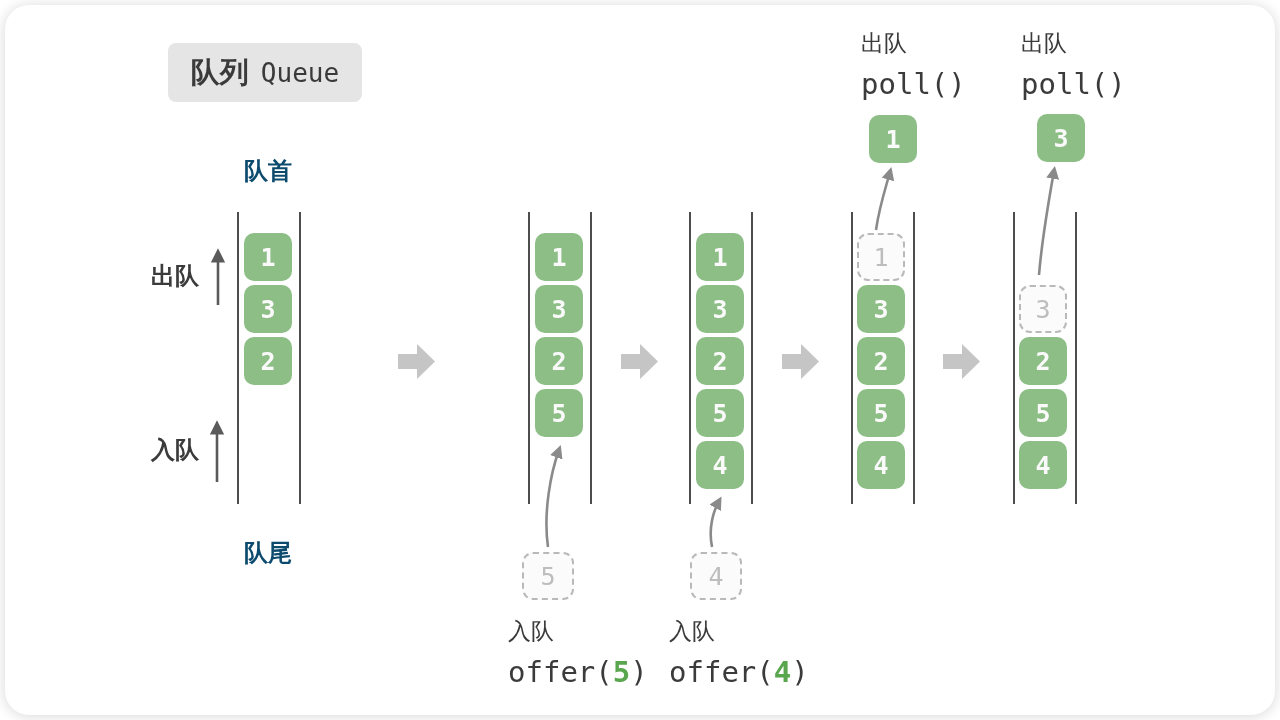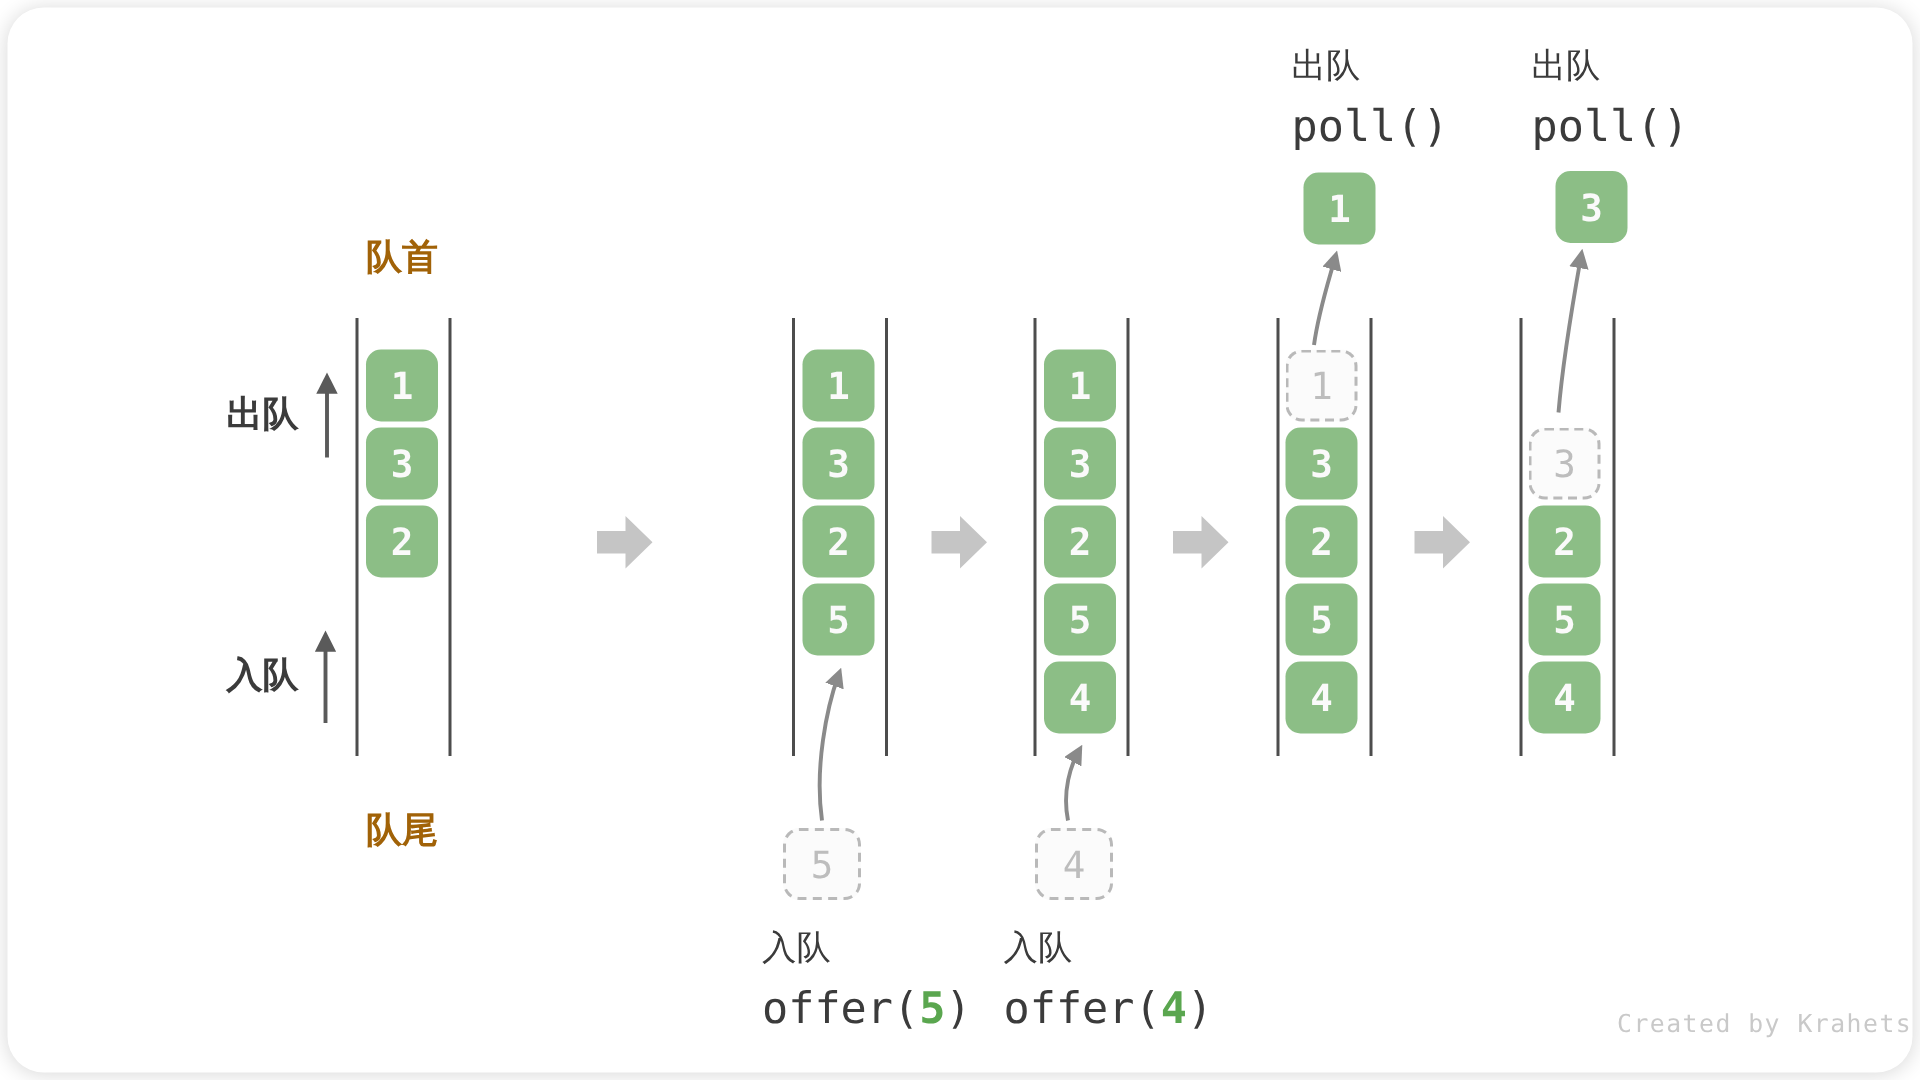--- a/index.html
+++ b/index.html
@@ -7,21 +7,21 @@
          font-family:"Liberation Sans","DejaVu Sans",sans-serif;color:#3b3b3b;}
   .card{position:absolute;left:5px;top:5px;right:5px;bottom:5px;background:#ffffff;
         border-radius:24px;box-shadow:0 1px 14px rgba(0,0,0,0.16);}
   .abs{position:absolute;}
   
   .title-badge{left:168px;top:43px;width:194px;height:59px;background:#e5e5e5;border-radius:8px;
                display:flex;align-items:center;justify-content:center;gap:12px;}
   .title-zh{font-size:29px;font-weight:700;color:#3a3a3a;}
   .title-en{font-family:"DejaVu Sans Mono","Liberation Mono",monospace;font-size:26px;color:#3a3a3a;}
   
-  .endpoint-label{width:74px;text-align:center;font-size:24px;font-weight:700;color:#a16207;}
+  .endpoint-label{width:74px;text-align:center;font-size:24px;font-weight:700;color:#0c4a6e;}
   .side-label{font-size:24px;font-weight:700;color:#3b3b3b;}
   
   .wall{position:absolute;top:212px;width:2px;height:292px;background:#4d4d4d;}
   
   .gbox{position:absolute;width:48px;height:48px;background:#8cbe86;border-radius:10px;
         display:flex;align-items:center;justify-content:center;color:#fafafa;
         font-family:"DejaVu Sans Mono","Liberation Mono",monospace;font-size:25px;font-weight:700;}
   
   .ghost{position:absolute;width:48px;height:48px;box-sizing:border-box;border:2px dashed #b9b9b9;
          background:#fbfbfb;border-radius:11px;display:flex;align-items:center;justify-content:center;
@@ -36,20 +36,24 @@
   .watermark{font-family:"DejaVu Sans Mono","Liberation Mono",monospace;font-size:16.5px;
              color:#c9c9c9;letter-spacing:1px;}
   svg.overlay{position:absolute;left:0;top:0;pointer-events:none;}
 </style>
 </head>
 <body>
 
 <div class="stage">
   <div class="card"></div>
 
+  <div class="abs title-badge">
+    <span class="title-zh">队列</span>
+    <span class="title-en">Queue</span>
+  </div>
 
   <div class="abs endpoint-label" style="left:231px;top:155px;">队首</div>
   <div class="abs endpoint-label" style="left:231px;top:537px;">队尾</div>
 
   <div class="abs side-label" style="left:151px;top:260px;">出队</div>
   <div class="abs side-label" style="left:151px;top:434px;">入队</div>
 
   <div class="wall" style="left:237px;"></div>
   <div class="wall" style="left:299px;"></div>
   <div class="wall" style="left:528px;"></div>
@@ -102,21 +106,20 @@
 
   <div class="abs cap" style="left:861px;top:28px;">
     <div class="zh">出队</div>
     <div class="code">poll()</div>
   </div>
   <div class="abs cap" style="left:1021px;top:28px;">
     <div class="zh">出队</div>
     <div class="code">poll()</div>
   </div>
 
-  <div class="abs watermark" style="left:1078px;top:673px;">Created by Krahets</div>
 
   <svg class="overlay" width="1280" height="720" viewBox="0 0 1280 720">
     <defs>
       <marker id="ah-dark" viewBox="0 0 10 10" refX="6" refY="5" markerWidth="5.5" markerHeight="5.5" orient="auto">
         <path d="M0,0 L10,5 L0,10 z" fill="#5a5a5a"></path>
       </marker>
       <marker id="ah-mid" viewBox="0 0 10 10" refX="6" refY="5" markerWidth="5" markerHeight="5" orient="auto">
         <path d="M0,0 L10,5 L0,10 z" fill="#8a8a8a"></path>
       </marker>
     </defs>

